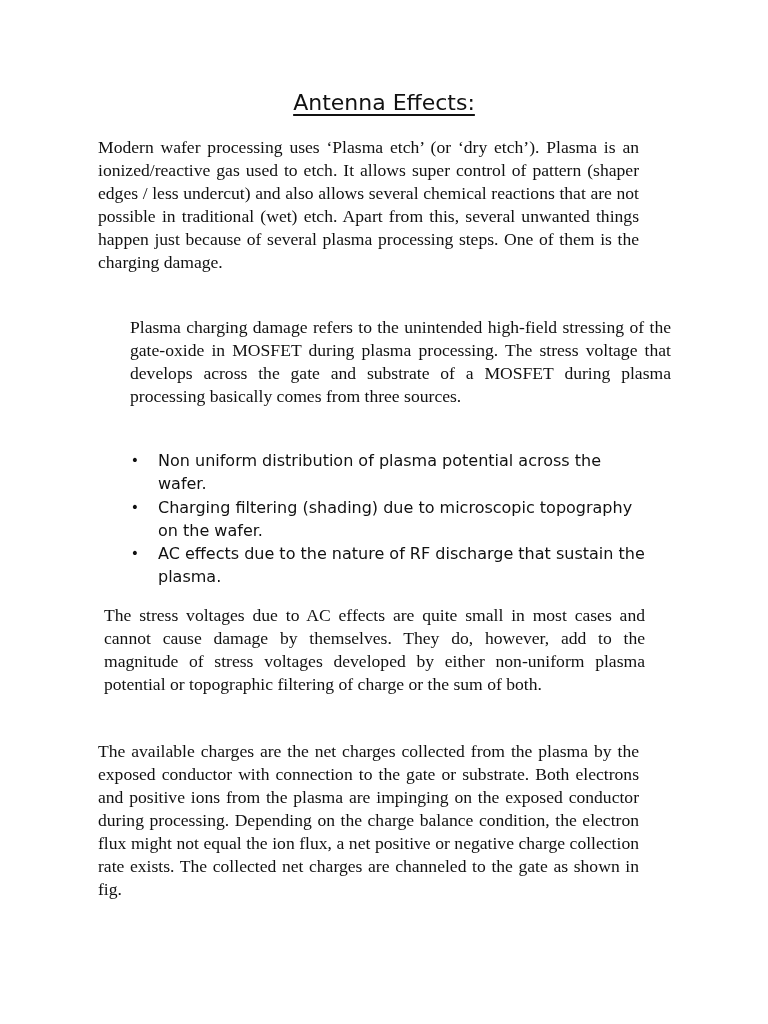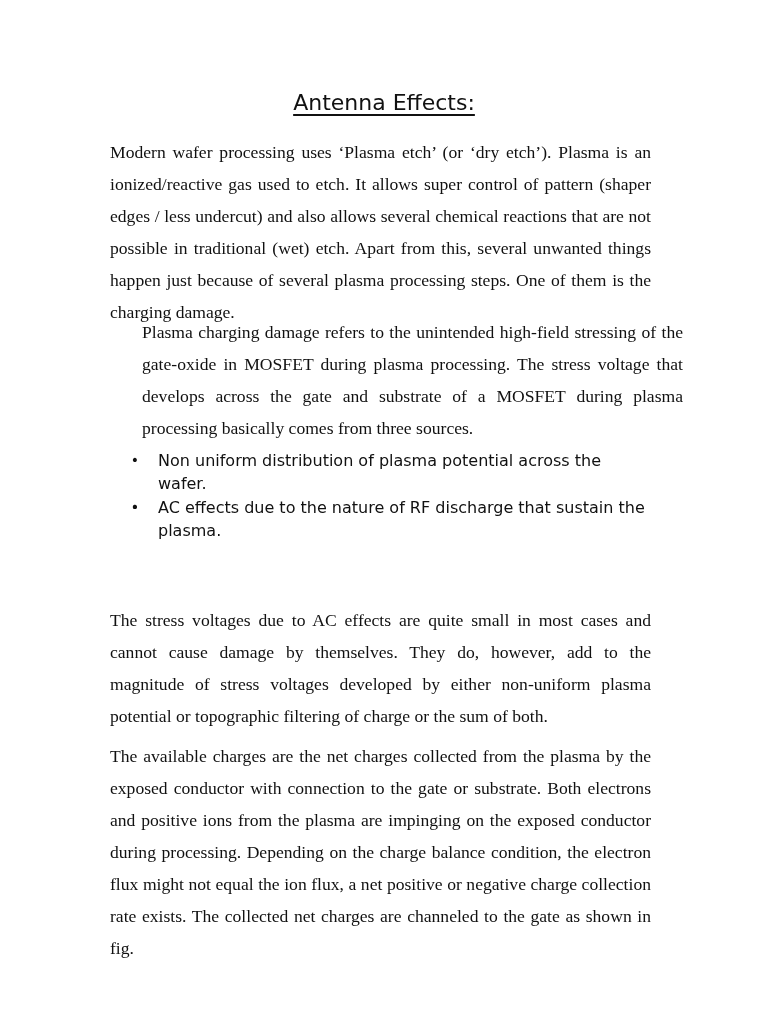--- a/index.html
+++ b/index.html
@@ -32,32 +32,32 @@
       line-height: 34px;
       color: #111;
     }
     .title span {
       text-decoration: underline;
       text-underline-offset: 4px;
       text-decoration-thickness: 2px;
     }
     .para {
       position: absolute;
-      left: 110px;
+      left: 98px;
       width: 541px;
       margin: 0;
       font-family: "Liberation Serif", serif;
       font-size: 17.6px;
-      line-height: 32px;
+      line-height: 23px;
       text-align: justify;
       color: #111;
     }
     #p1 { top: 136px; }
     #p2 { top: 316px; margin-left: 32px; }
-    #p3 { top: 604px; }
+    #p3 { top: 604px; margin-left: 6px; }
     #p4 { top: 740px; }
 
     .bullets {
       position: absolute;
       left: 128px;
       top: 449px;
       width: 520px;
       margin: 0;
       padding: 0;
       list-style: none;
@@ -90,20 +90,21 @@
   <p class="para" id="p1">Modern wafer processing uses ‘Plasma etch’ (or ‘dry etch’). Plasma is an ionized/reactive gas used to etch. It allows super control of pattern (shaper edges / less undercut) and also allows several chemical reactions that are not possible in traditional (wet) etch. Apart from this, several unwanted things happen just because of several plasma processing steps. One of them is the charging damage.</p>
   <p class="para" id="p2">Plasma charging damage refers to the unintended high-field stressing of the gate-oxide in MOSFET during plasma processing. The stress voltage that develops across the gate and substrate of a MOSFET during plasma processing basically comes from three sources.</p>
 
   <ul class="bullets">
     <li>
       <span class="dot">•</span>
       <span>Non uniform distribution of plasma potential across the wafer.</span>
     </li>
     <li>
       <span class="dot">•</span>
+      <span>Charging filtering (shading) due to microscopic topography on the wafer.</span>
     </li>
     <li>
       <span class="dot">•</span>
       <span>AC effects due to the nature of RF discharge that sustain the plasma.</span>
     </li>
   </ul>
 
   <p class="para" id="p3">The stress voltages due to AC effects are quite small in most cases and cannot cause damage by themselves. They do, however, add to the magnitude of stress voltages developed by either non-uniform plasma potential or topographic filtering of charge or the sum of both.</p>
   <p class="para" id="p4">The available charges are the net charges collected from the plasma by the exposed conductor with connection to the gate or substrate. Both electrons and positive ions from the plasma are impinging on the exposed conductor during processing. Depending on the charge balance condition, the electron flux might not equal the ion flux, a net positive or negative charge collection rate exists. The collected net charges are channeled to the gate as shown in fig.</p>
 </div>

